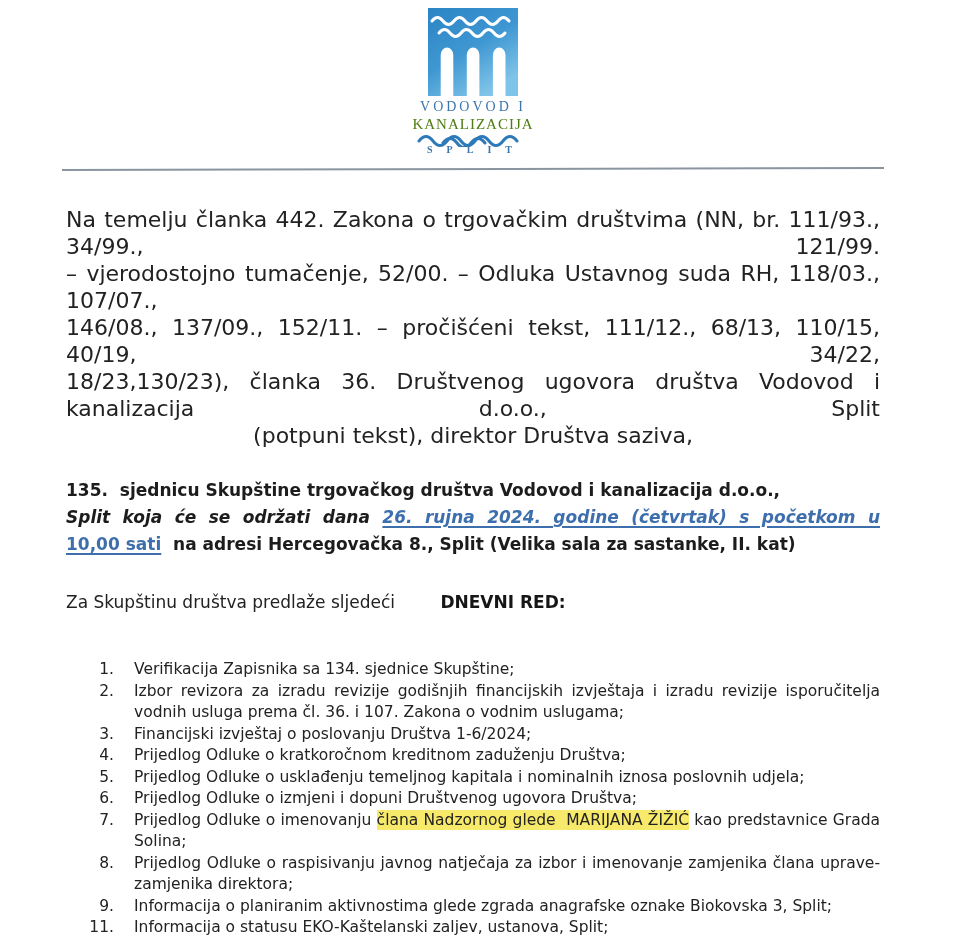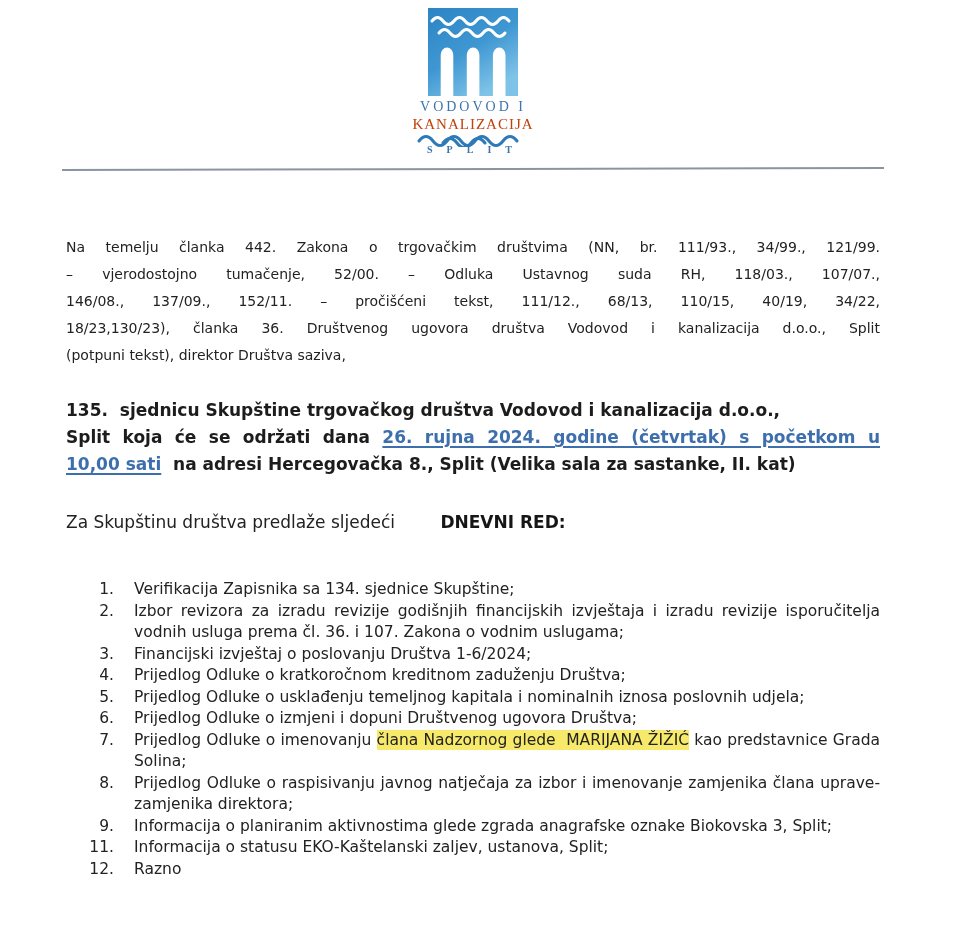--- a/index.html
+++ b/index.html
@@ -10,44 +10,44 @@
 
   
   .logo-block { width: 130px; margin: 0 auto; text-align: center; }
   .logo-icon { display: block; margin: 0 auto; }
   .logo-line1 {
     margin-top: 3px; font-family: "Liberation Serif", "DejaVu Serif", serif;
     font-size: 14px; letter-spacing: 3px; color: #3c74ab; white-space: nowrap;
   }
   .logo-line2 {
     margin-top: 1px; font-family: "Liberation Serif", "DejaVu Serif", serif;
-    font-size: 15px; letter-spacing: 1px; color: #c2410c; white-space: nowrap;
+    font-size: 15px; letter-spacing: 1px; color: #4d7c0f; white-space: nowrap;
   }
   .logo-wave { display: block; margin: 0 auto; margin-top: -2px; }
   .logo-city {
     margin-top: -3px; font-family: "Liberation Serif", "DejaVu Serif", serif;
     font-size: 10px; font-weight: bold; letter-spacing: 14px; text-indent: 7px;
     color: #3c74ab; white-space: nowrap;
   }
 
   
   .rule {
     border: none; height: 2px; background: #8a95a1;
     margin: 13px -4px 0 -4px; transform: rotate(-0.15deg);
   }
 
   
-  .intro { margin-top: 64px; font-size: 14px; line-height: 27px; color: #222; }
+  .intro { margin-top: 36px; font-size: 22px; line-height: 27px; color: #222; }
   .jline { text-align: justify; text-align-last: justify; }
-  .lline { text-align: left; }
+  .lline { text-align: center; }
 
   
   .announce { margin-top: 28px; font-size: 17px; font-weight: bold; line-height: 27px; color: #1c1c1c; }
   .a-center { white-space: pre; }
-  .a-justify { text-align: justify; text-align-last: justify; }
+  .a-justify { text-align: justify; text-align-last: justify; font-style: italic; }
   .link { color: #3e6fad; text-decoration: underline; text-decoration-thickness: 2px; text-underline-offset: 3px; }
 
   
   .agenda-head { margin-top: 31px; font-size: 17px; line-height: 27px; color: #222; }
   .bold { font-weight: bold; color: #161616; margin-left: 40px; }
 
   
   .agenda { list-style: none; margin-top: 43px; padding-left: 22px; font-size: 15.5px; line-height: 21.5px; color: #222; }
   .agenda li { display: flex; }
   .agenda .num { width: 26px; flex: none; text-align: right; margin-right: 8px; }

